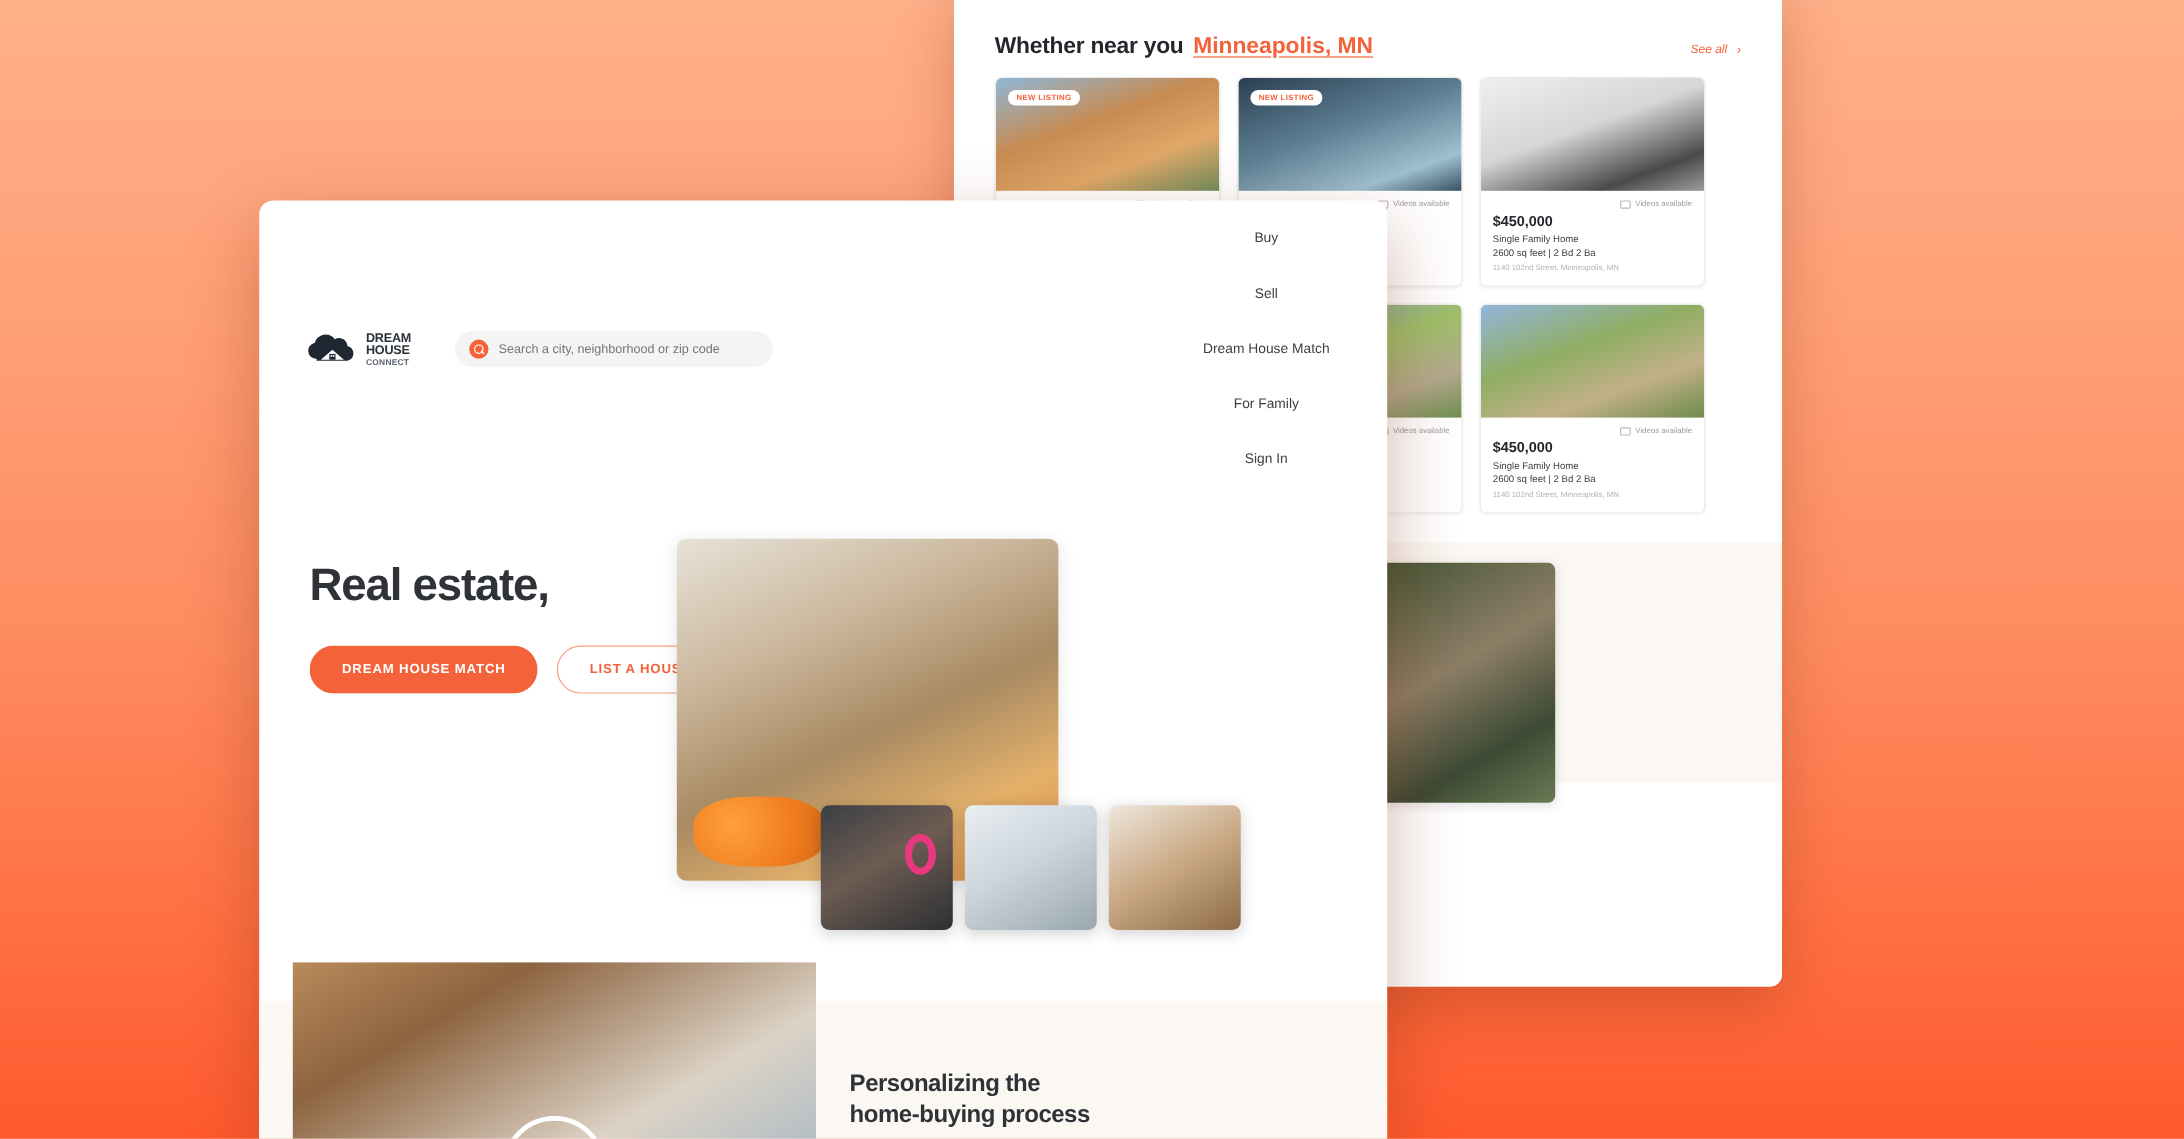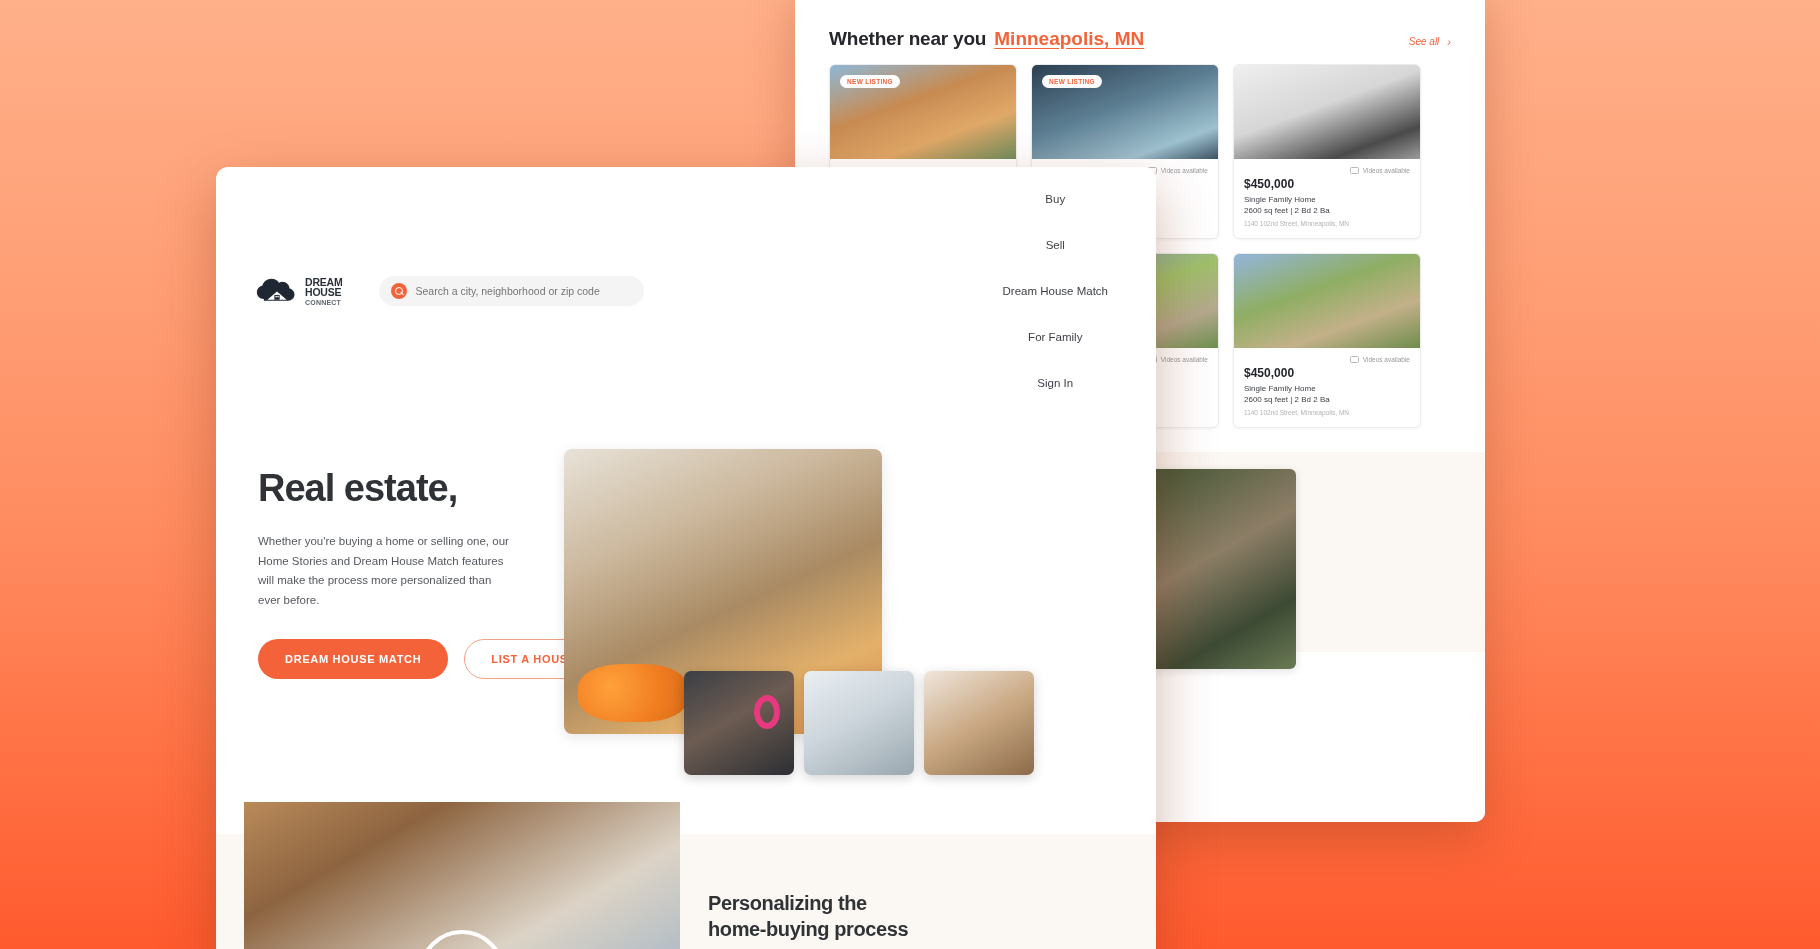--- a/index.html
+++ b/index.html
@@ -332,21 +332,20 @@
       <a href="#">Dream House Match</a>
       <a href="#">For Family</a>
       <a href="#">Sign In</a>
     </nav>
   </div>
 
   <div class="hero">
     <h1 class="hero-h1">
       <span>Real estate,</span><br>
     </h1>
-    <p class="hero-p">Whether you're buying a home or selling one, our Home Stories and Dream House Match features will make the process more personalized than ever before.</p>
     <div class="btn-row">
       <button class="btn btn-primary">DREAM HOUSE MATCH</button>
       <button class="btn btn-outline">LIST A HOUSE</button>
     </div>
 
     <div class="collage">
       <div class="c-main">
         <div class="oranges"></div>
       </div>
       <div class="c-s1">

